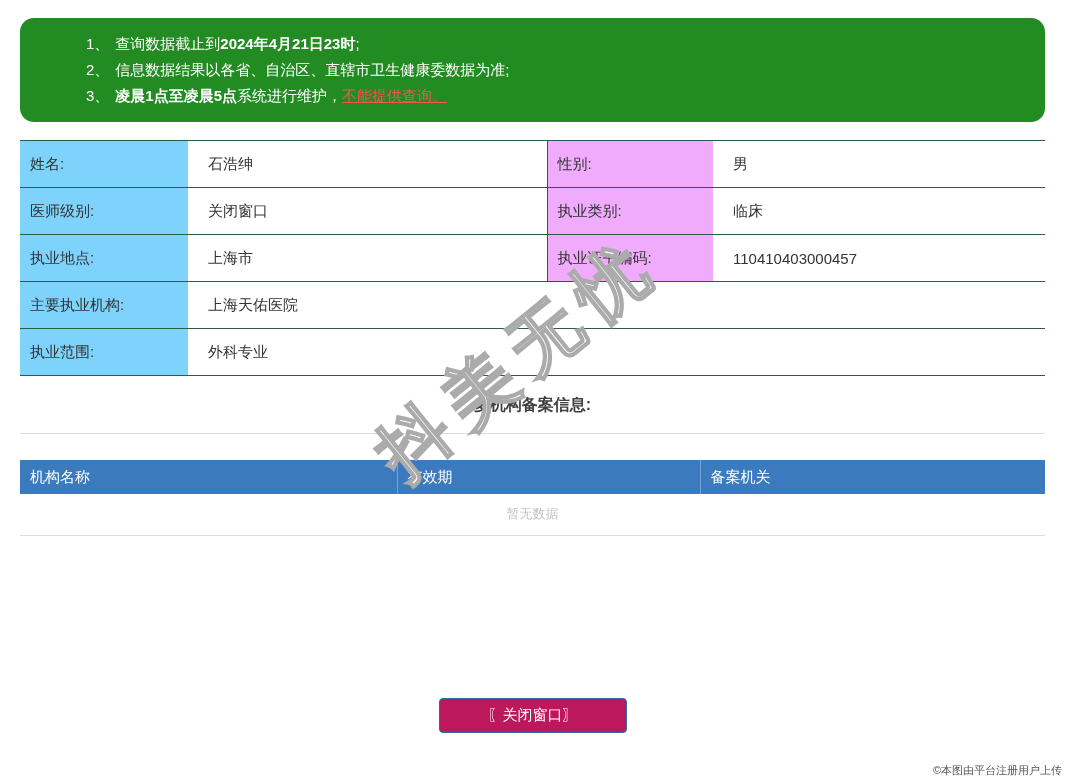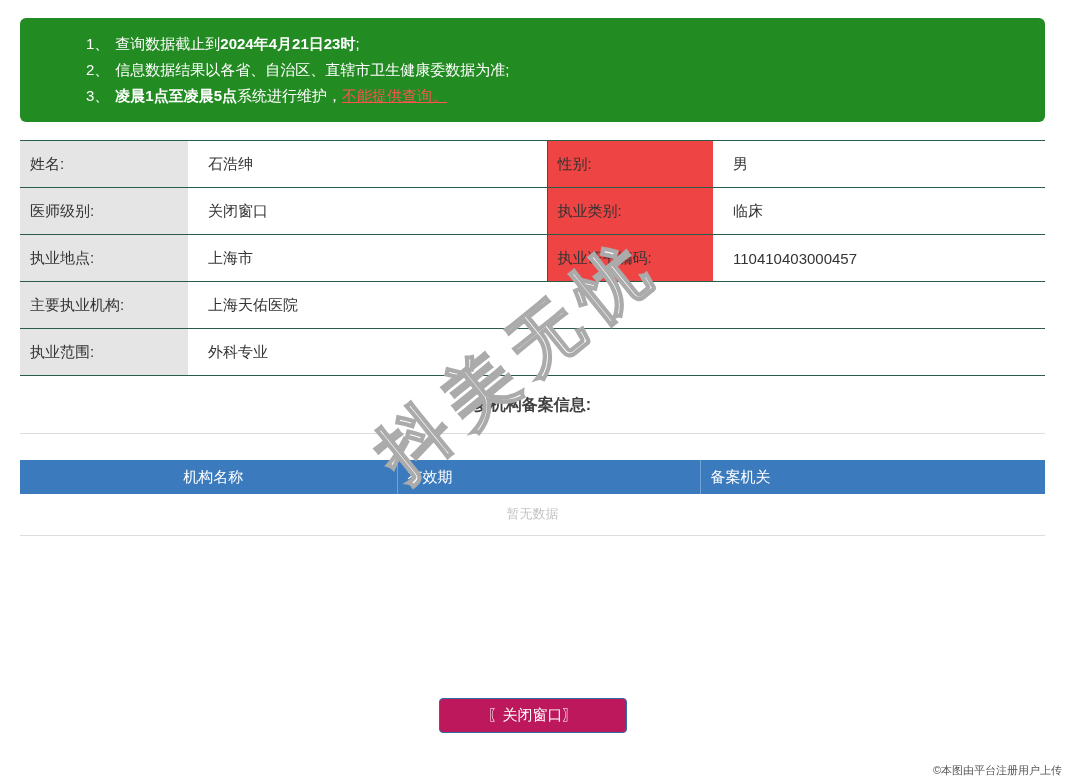--- a/index.html
+++ b/index.html
@@ -9,21 +9,21 @@
     font-family: "Liberation Sans", "DejaVu Sans", sans-serif;
     color: #333;
     overflow: hidden;
     position: relative;
   }
   .container { margin: 18px 20px 0 20px; width: 1025px; }
 
   
   .notice {
     background: #228b22;
-    border-radius: 6px;
+    border-radius: 14px;
     color: #fff;
     padding: 13px 20px 13px 66px;
     font-size: 15px;
     line-height: 26px;
   }
   .notice .num { margin-right: 6px; }
   .notice b { font-weight: bold; }
   .notice .red { color: #ff5252; text-decoration: underline; }
 
   
@@ -33,26 +33,26 @@
     margin-top: 18px;
     font-size: 15px;
   }
   table.profile td {
     height: 47px;
     border-top: 1px solid #2a5c47;
     vertical-align: middle;
   }
   table.profile tr:last-child td { border-bottom: 1px solid #2a5c47; }
   td.lbl {
-    background: #e5e5e5;
+    background: #7dd3fc;
     width: 168px;
     padding-left: 10px;
   }
   td.lbl2 {
-    background: #ef4444;
+    background: #f0abfc;
     width: 166px;
     padding-left: 10px;
     border-left: 1px solid #2a5c47;
   }
   td.val { padding-left: 20px; }
   td.val1 { width: 359px; }
 
   
   .filing-heading {
     text-align: center;
@@ -69,21 +69,21 @@
     font-size: 15px;
   }
   table.filing th {
     background: #3a7abd;
     color: #fff;
     font-weight: normal;
     text-align: left;
     height: 34px;
     padding-left: 10px;
   }
-  table.filing th.c1 { width: 377px; border-right: 1px solid #6ea3d4; text-align: center; }
+  table.filing th.c1 { width: 377px; border-right: 1px solid #6ea3d4; }
   table.filing th.c2 { width: 303px; border-right: 1px solid #6ea3d4; }
   table.filing td.empty {
     height: 41px;
     text-align: center;
     color: #c4c4c4;
     font-size: 13px;
     border-bottom: 1px solid #ddd;
   }
 
   

